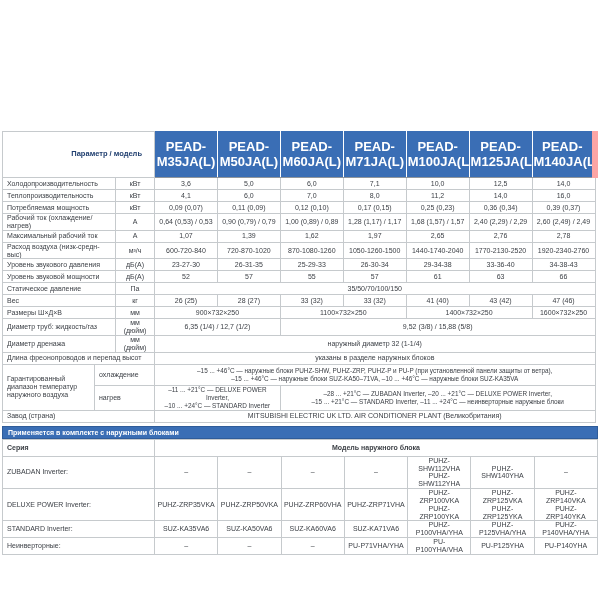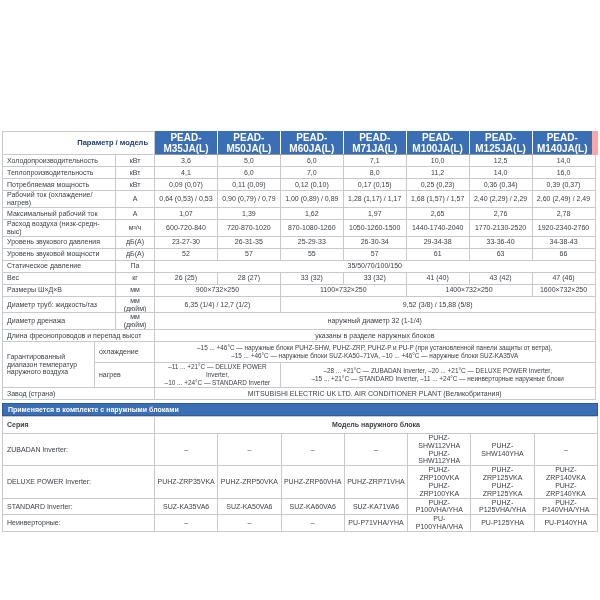--- a/index.html
+++ b/index.html
@@ -12,22 +12,22 @@
   tr.rh{height:19px;}
   tr.r{height:12px;}
   tr.r2{height:21px;}
   tr.r2s{height:16px;}
   tr.rf{height:12px;}
   tr.rser{height:17px;}
   tr.rz{height:21px;}
   tr.rstd{height:12px;}
   tr.rni{height:13px;}
   .lbl{text-align:left;padding-left:4px;}
-  .phead{background:#fff;color:#1e3d6e;font-weight:bold;text-align:right;padding-right:6px;font-size:7.5px;}
-  th.mh{background:#3a6eb5;color:#fff;font-weight:bold;font-size:10px;border:1px solid #fff;border-top:1px solid #3a6eb5;border-bottom:1px solid #90969c;padding:0 1px;}
+  .phead{background:#fff;color:#1e3d6e;font-weight:bold;text-align:right;padding-right:12px;font-size:7.5px;}
+  th.mh{background:#3a6eb5;color:#fff;font-weight:bold;font-size:13px;border:1px solid #fff;border-top:1px solid #3a6eb5;border-bottom:1px solid #90969c;padding:8px 1px;}
   th.mh:last-child{border-right:6px solid #fca5a5;}
   .sm{font-size:6.4px;white-space:pre-line;line-height:1.25;}
   .pre{white-space:pre-line;}
   .secbar{margin-top:3px;height:13px;background:#3a6eb5;border:1px solid #2f5c99;color:#fff;font-weight:bold;font-size:7px;line-height:12px;text-align:left;padding-left:5px;box-sizing:border-box;width:596px;}
   .bold{font-weight:bold;}
 </style>
 </head>
 <body>
 
 <div class="canvas">

